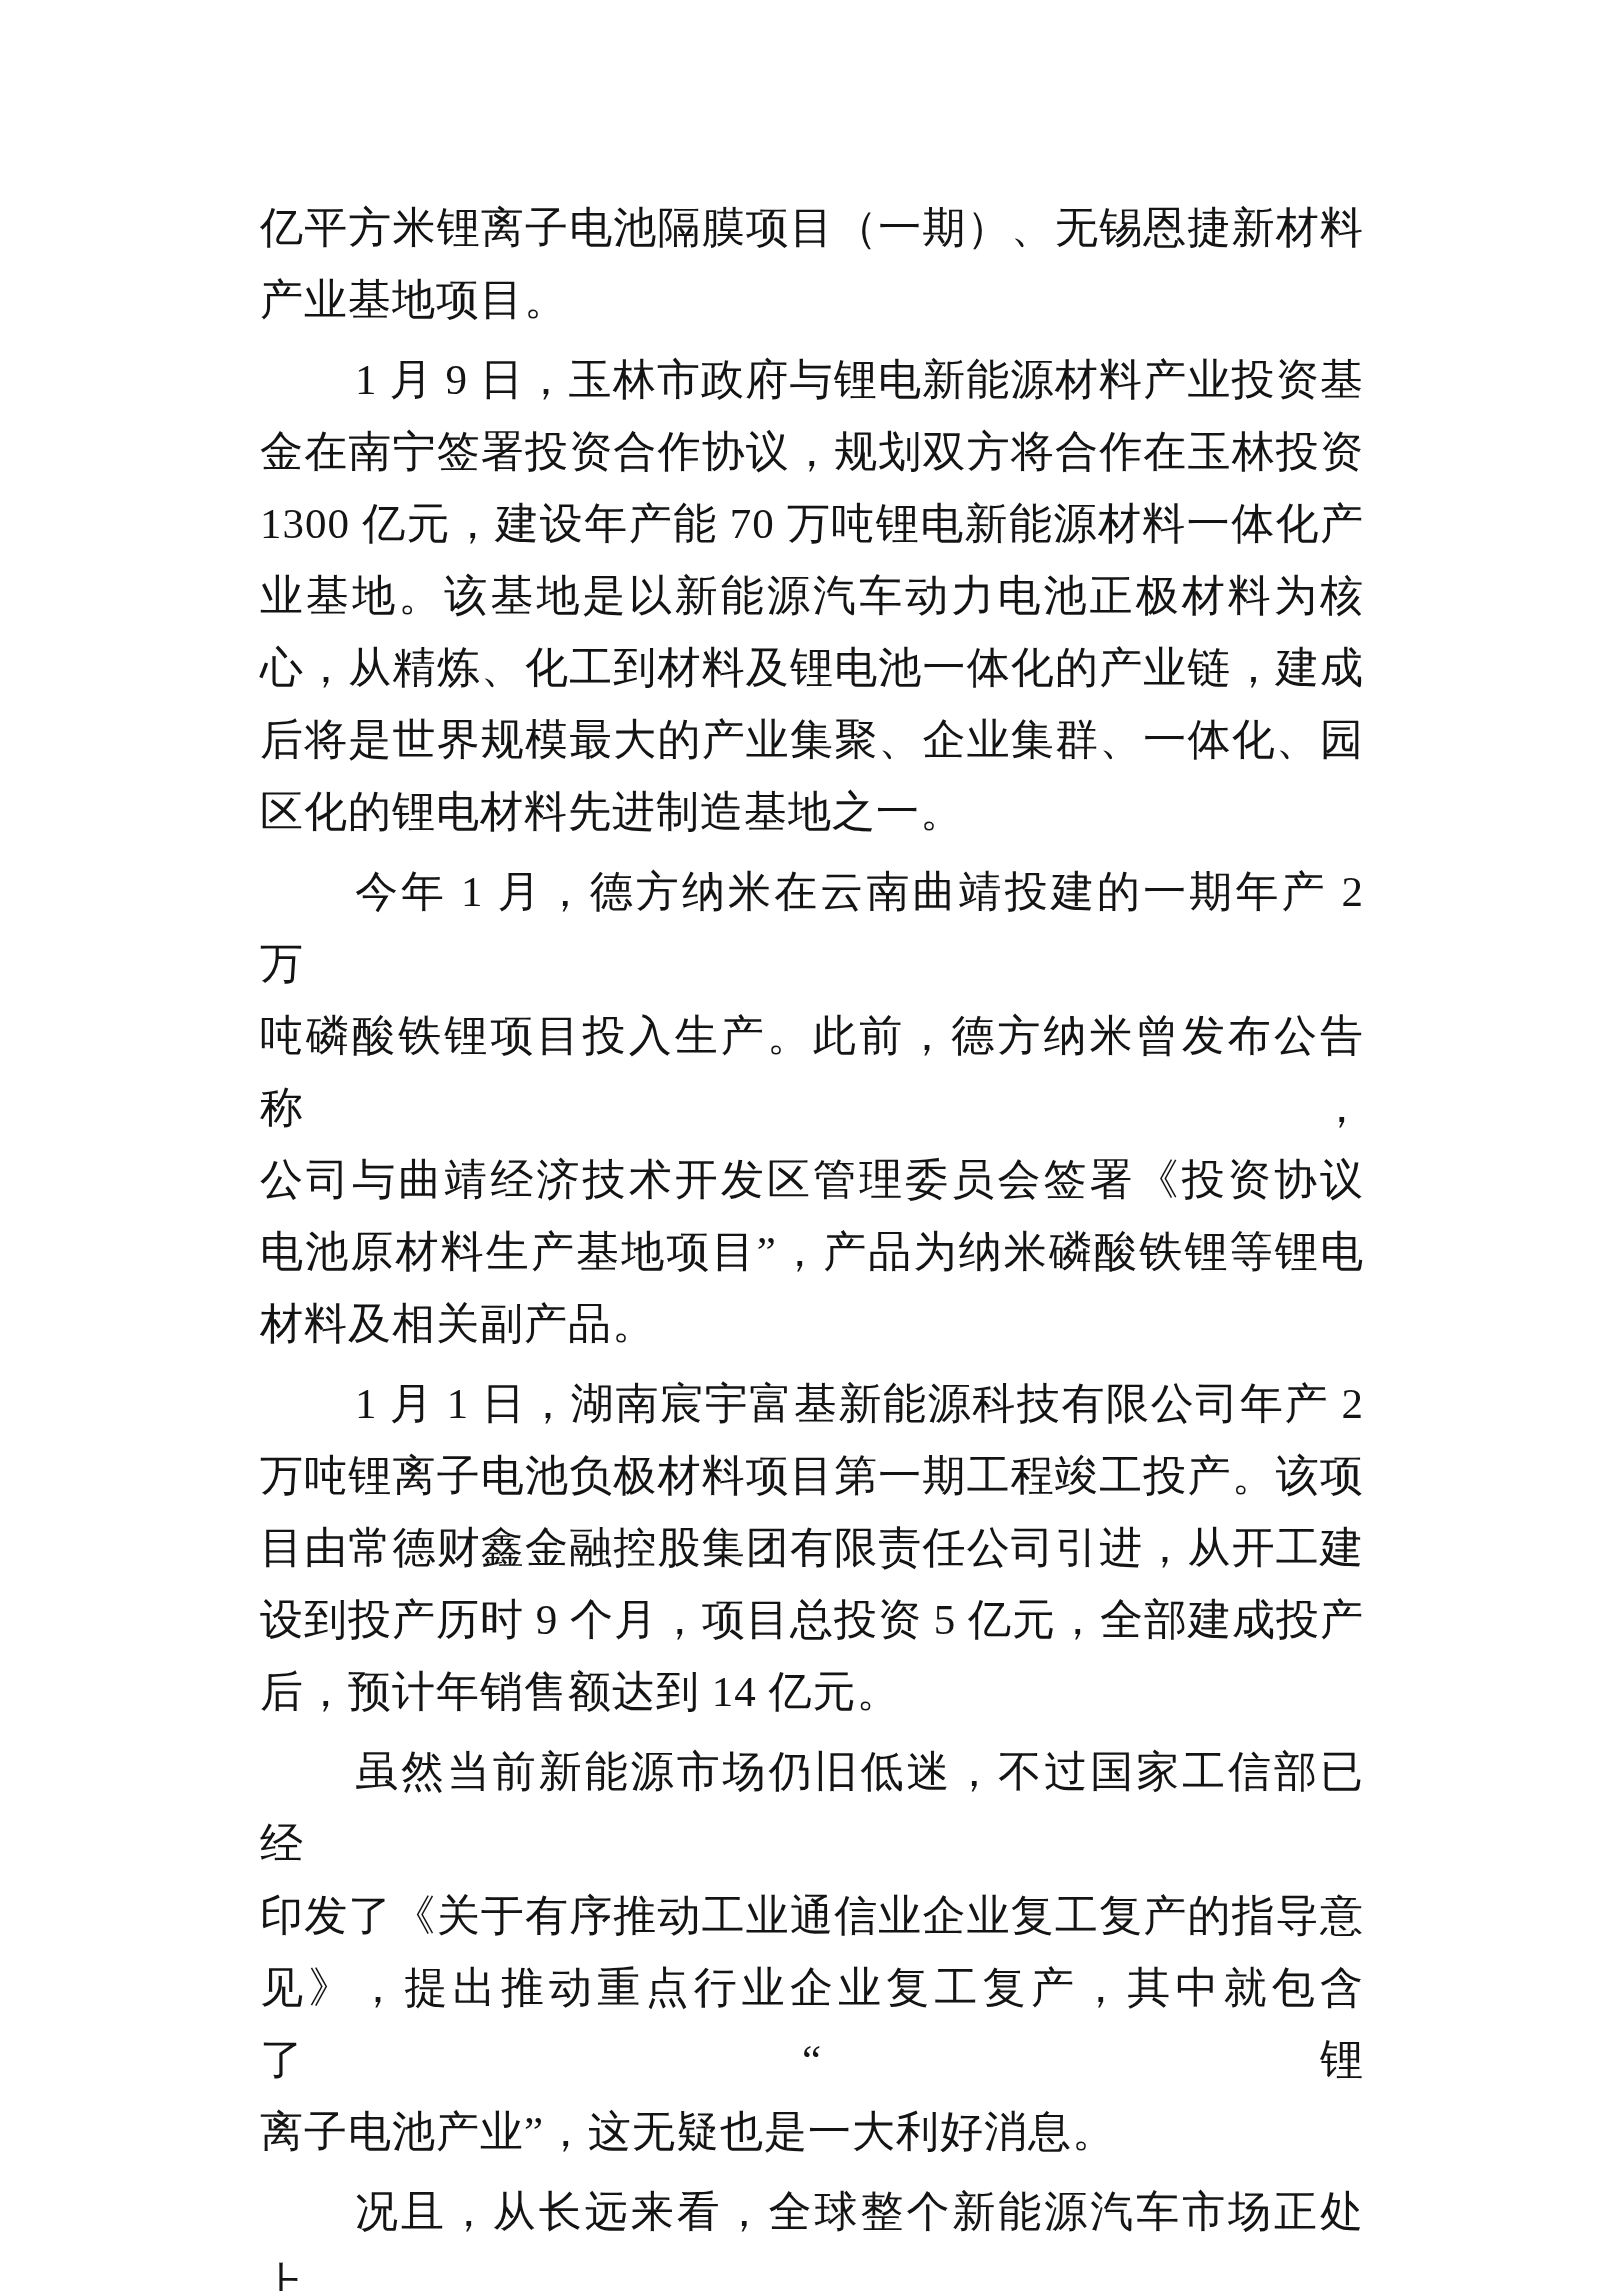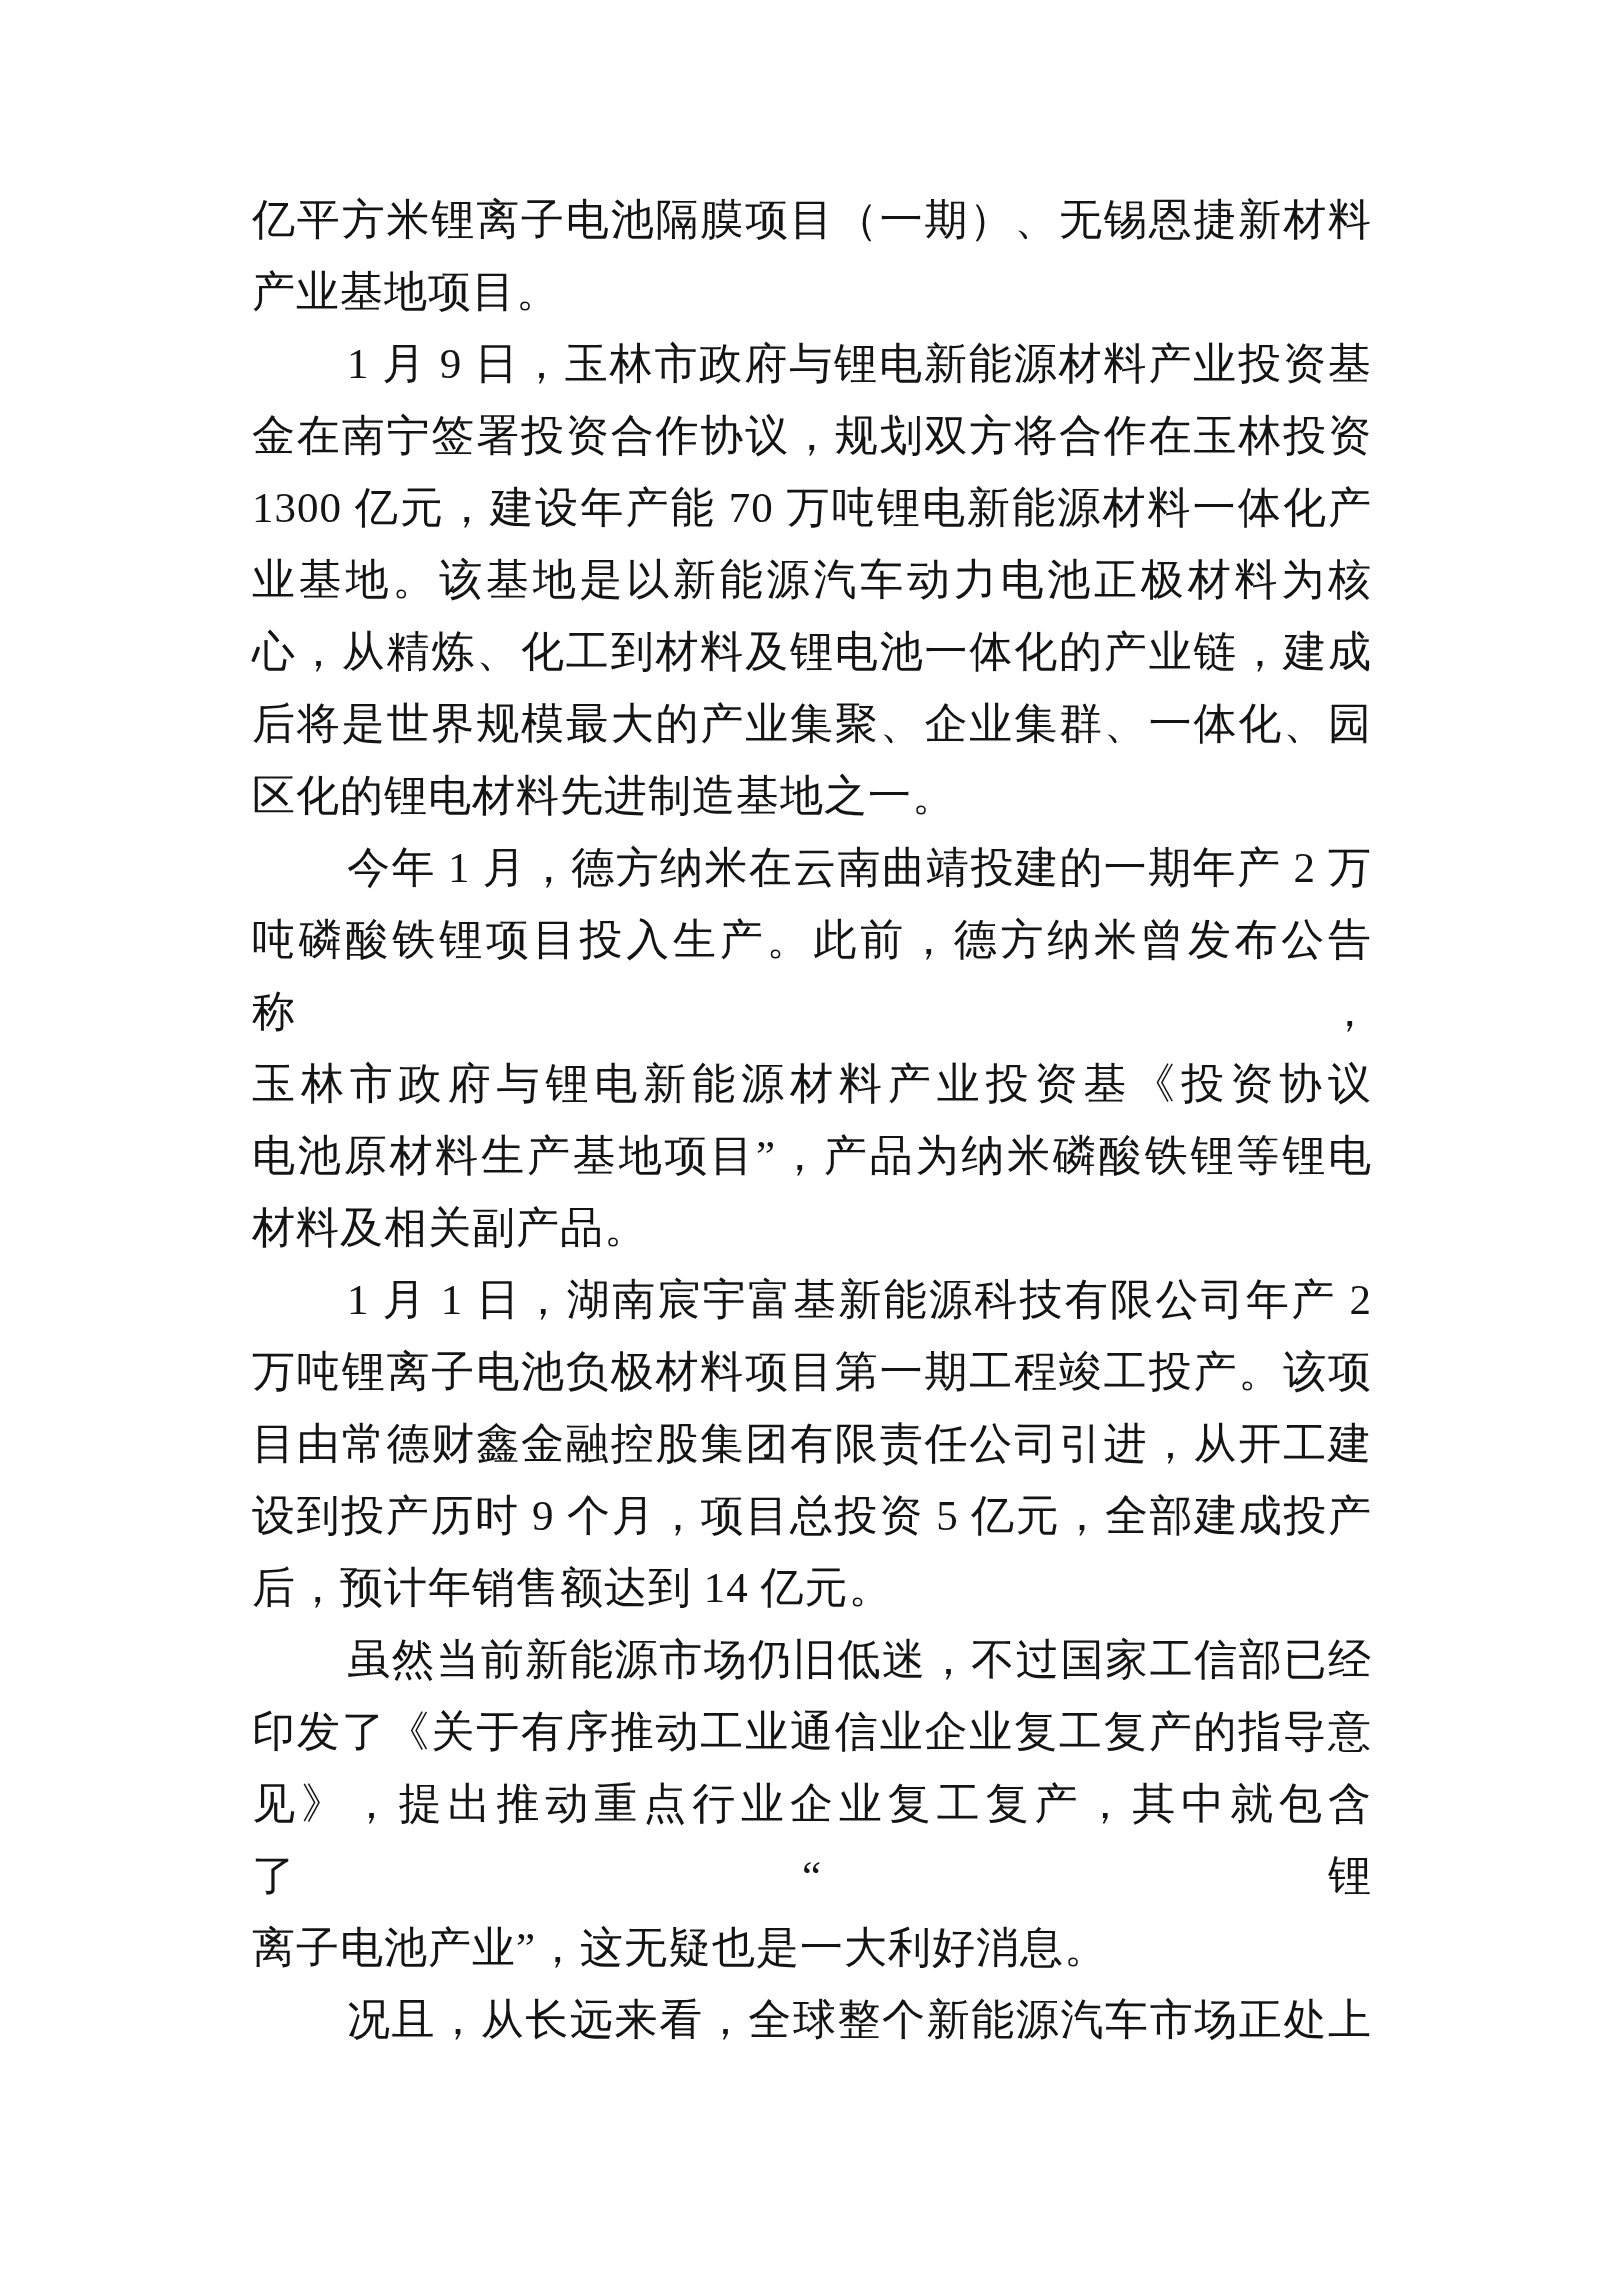--- a/index.html
+++ b/index.html
@@ -15,21 +15,21 @@
     box-sizing: border-box;
     padding: 184px 248px 0 252px;
     font-family: "Liberation Serif", "DejaVu Serif", serif;
     color: #141414;
     font-size: 43px;
     line-height: 72px;
     letter-spacing: 1px;
     overflow: hidden;
   }
   .para {
-    margin: 0;
+    margin: 8px;
     padding: 0;
   }
   .line {
     width: 100%;
     text-align: justify;
     text-align-last: left;
   }
   .line.jl {
     text-align-last: justify;
   }
@@ -53,21 +53,21 @@
     <div class="line jl">1300 亿元，建设年产能 70 万吨锂电新能源材料一体化产</div>
     <div class="line jl">业基地。该基地是以新能源汽车动力电池正极材料为核</div>
     <div class="line jl">心，从精炼、化工到材料及锂电池一体化的产业链，建成</div>
     <div class="line jl">后将是世界规模最大的产业集聚、企业集群、一体化、园</div>
     <div class="line">区化的锂电材料先进制造基地之一。</div>
   </div>
 
   <div class="para">
     <div class="line jl indent">今年 1 月，德方纳米在云南曲靖投建的一期年产 2 万</div>
     <div class="line jl">吨磷酸铁锂项目投入生产。此前，德方纳米曾发布公告称，</div>
-    <div class="line jl">玉林市政府与锂电新能源材料产业投资基《投资协议</div>
+    <div class="line jl">公司与曲靖经济技术开发区管理委员会签署《投资协议</div>
     <div class="line jl">电池原材料生产基地项目”，产品为纳米磷酸铁锂等锂电</div>
     <div class="line">材料及相关副产品。</div>
   </div>
 
   <div class="para">
     <div class="line jl indent">1 月 1 日，湖南宸宇富基新能源科技有限公司年产 2</div>
     <div class="line jl">万吨锂离子电池负极材料项目第一期工程竣工投产。该项</div>
     <div class="line jl">目由常德财鑫金融控股集团有限责任公司引进，从开工建</div>
     <div class="line jl">设到投产历时 9 个月，项目总投资 5 亿元，全部建成投产</div>
     <div class="line">后，预计年销售额达到 14 亿元。</div>

